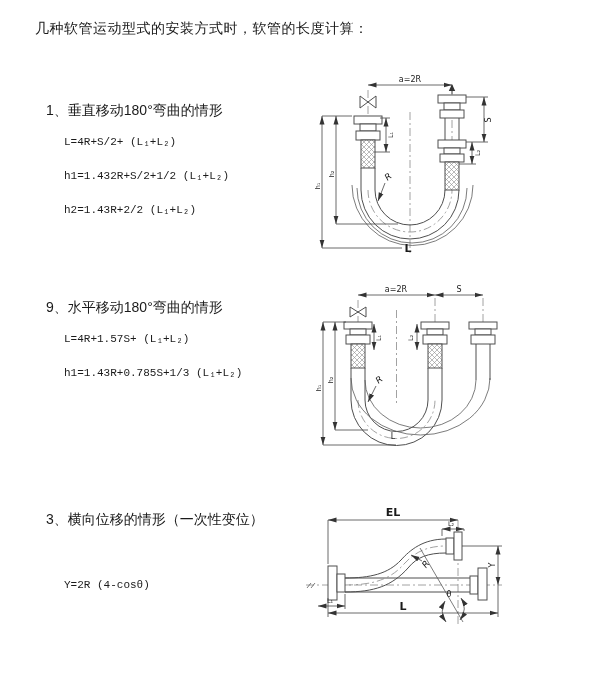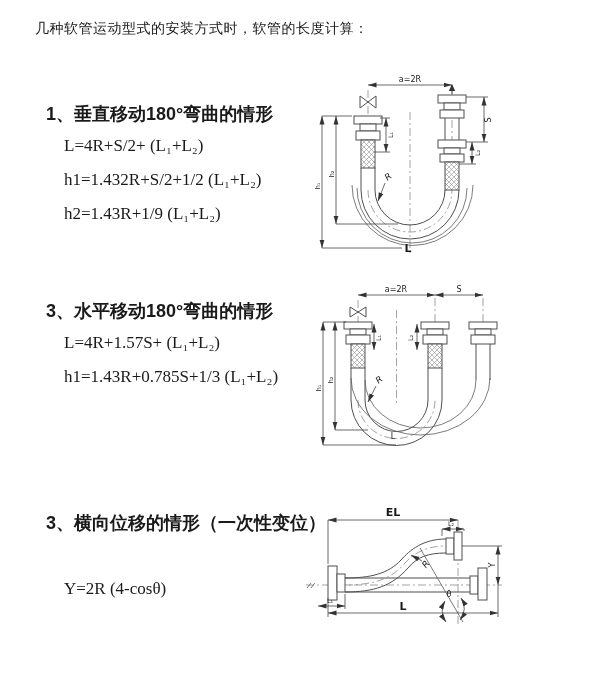--- a/index.html
+++ b/index.html
@@ -1,22 +1,22 @@
 <!DOCTYPE html>
 <html><head>
 <meta charset="utf-8">
 <style>
   html,body{margin:0;padding:0}
   body{width:600px;height:675px;background:#ffffff;position:relative;overflow:hidden;
        font-family:"Liberation Sans","DejaVu Sans",sans-serif;color:#1a1a1a}
   .title{position:absolute;left:35px;top:20px;font-size:14px;font-weight:400;letter-spacing:.5px;white-space:nowrap}
   .sec{position:absolute;left:46px;width:275px;height:150px}
   #sec1{top:102px}#sec2{top:299px}#sec3{top:511px}
-  .head{position:absolute;left:0;top:0;font-size:18px;font-weight:700;white-space:nowrap}
-  .f{position:absolute;left:18px;font-size:17px;font-family:Liberation Serif, serif;white-space:nowrap}
+  .head{position:absolute;left:0;top:0;font-size:14px;font-weight:400;white-space:nowrap}
+  .f{position:absolute;left:18px;font-size:11px;font-family:Liberation Mono, monospace;white-space:nowrap}
   .f1{top:34px}.f2{top:68px}.f3{top:102px}
   .diag{position:absolute}
   #d1{left:314px;top:72px}
   #d2{left:312px;top:280px}
   #d3{left:298px;top:498px}
   svg text{font-family:"DejaVu Sans","Liberation Sans",sans-serif;fill:#1a1a1a}
   .dl{stroke:#4f4f4f;stroke-width:1;fill:none}
   .thin{stroke:#5a5a5a;stroke-width:.8;fill:none}
   .dim{stroke:#454545;stroke-width:.8;fill:none}
   .cl{stroke:#8a8a8a;stroke-width:.8;fill:none;stroke-dasharray:8 3 2 3}
@@ -28,25 +28,25 @@
 </style>
 </head>
 <body>
 
 <div class="title">几种软管运动型式的安装方式时，软管的长度计算：</div>
 
 <div class="sec" id="sec1">
   <div class="head">1、垂直移动180°弯曲的情形</div>
   <div class="f f1">L=4R+S/2+ (L₁+L₂)</div>
   <div class="f f2">h1=1.432R+S/2+1/2 (L₁+L₂)</div>
-  <div class="f f3">h2=1.43R+1/9 (L₁+L₂)</div>
+  <div class="f f3">h2=1.43R+2/2 (L₁+L₂)</div>
 </div>
 
 <div class="sec" id="sec2">
-  <div class="head">3、水平移动180°弯曲的情形</div>
+  <div class="head">9、水平移动180°弯曲的情形</div>
   <div class="f f1">L=4R+1.57S+ (L₁+L₂)</div>
   <div class="f f2">h1=1.43R+0.785S+1/3 (L₁+L₂)</div>
 </div>
 
 <div class="sec" id="sec3">
   <div class="head">3、横向位移的情形（一次性变位）</div>
   <div class="f f2">Y=2R (4-cosθ)</div>
 </div>
 
 <svg id="d1" class="diag" width="280" height="186" viewBox="0 0 280 186">

